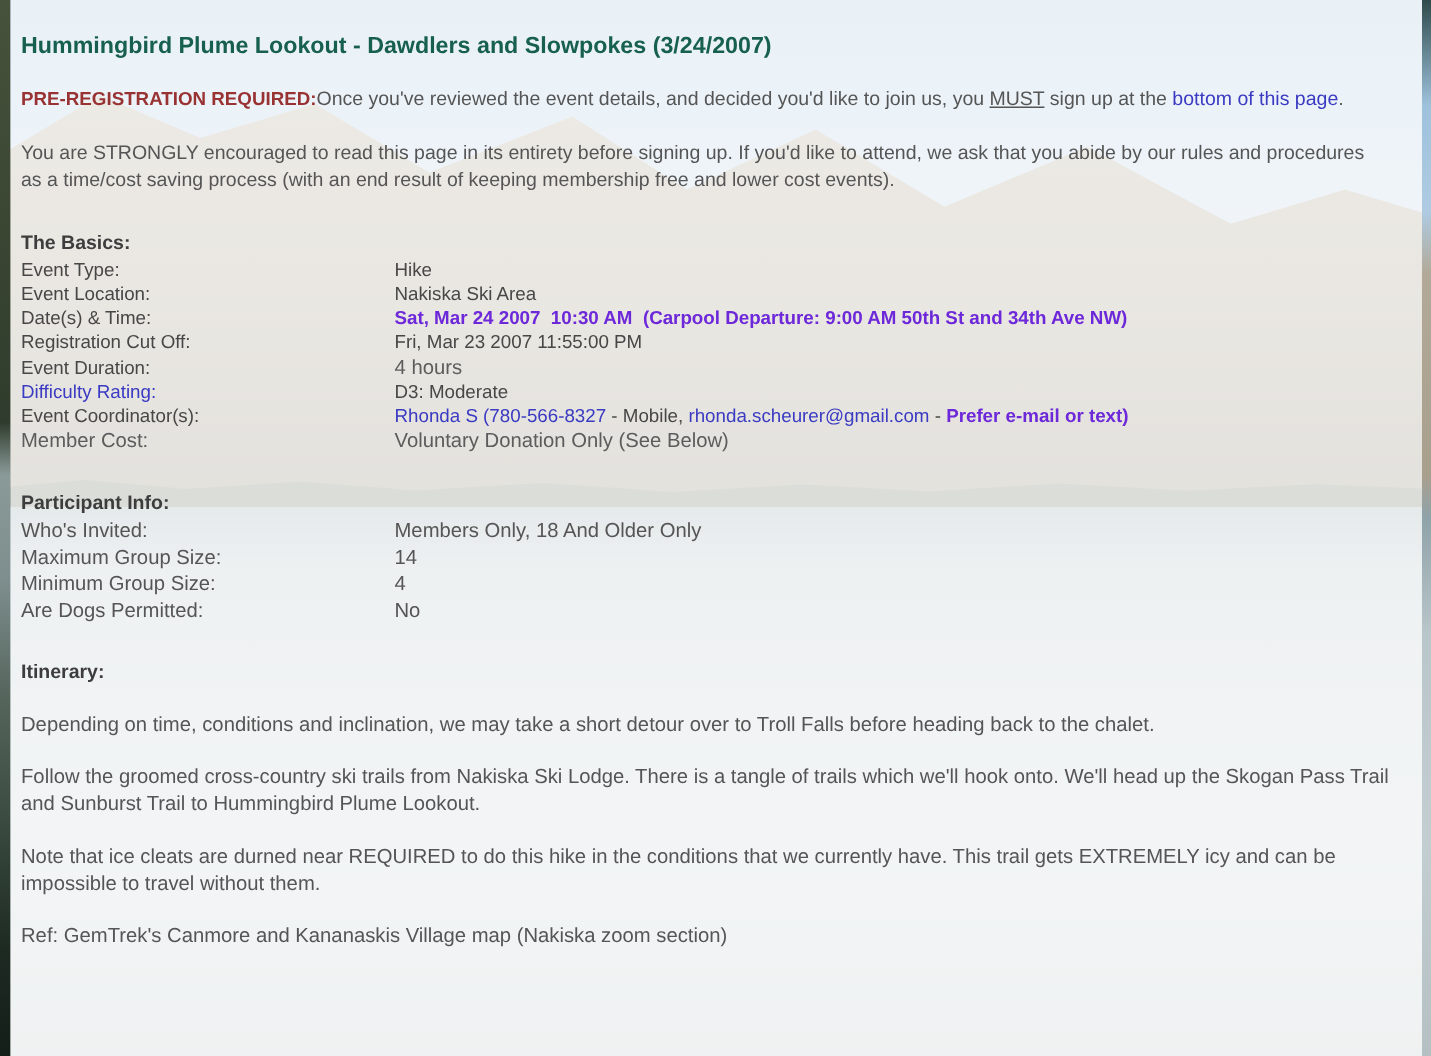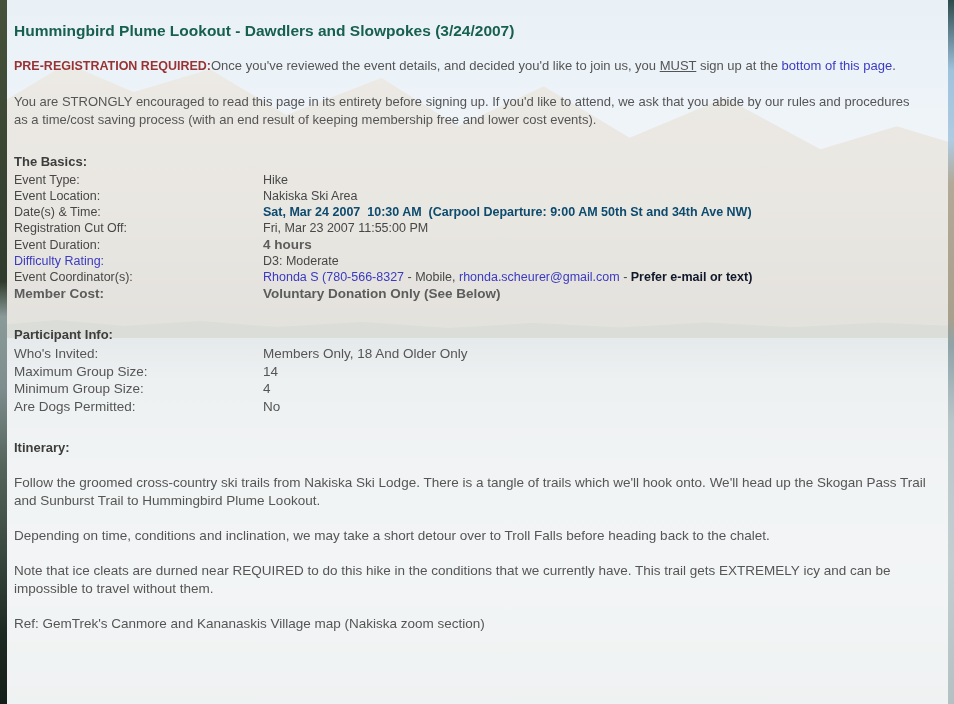--- a/index.html
+++ b/index.html
@@ -48,36 +48,36 @@
     margin:0;padding-top:22px;
     font-size:15.5px;font-weight:bold;color:#175f4e;
   }
   .notice{
     margin:16px 0 0;max-width:902px;
     font-size:13px;line-height:20px;color:#555;
   }
   .seg-alert-label{color:#993333;font-weight:bold;font-size:12.5px;}
   .seg-underline{text-decoration:underline;}
   .seg-plain{color:inherit;}
-  .seg-bold{font-weight:bold;color:#0c4a6e;}
-  .seg-alert{color:#0f172a;font-weight:bold;}
+  .seg-bold{font-weight:bold;color:#6d28d9;}
+  .seg-alert{color:#6d28d9;font-weight:bold;}
   a.seg-link{color:#3a3ac2;text-decoration:none;cursor:pointer;}
   .intro{
     margin:17px 0 0;max-width:902px;
     font-size:13px;line-height:18px;color:#555;
   }
   .section{margin-top:25px;}
   .section-heading{
     margin:0 0 3px;font-size:13px;font-weight:bold;color:#3d3d3d;
   }
   .row{display:flex;align-items:flex-end;}
   .row .label{flex:none;width:249px;}
   .sec-basics .row{font-size:12.5px;line-height:16px;color:#474747;}
   .sec-basics .row.large,
-  .sec-basics .row .value.large{font-size:13.5px;color:#5c5c5c;line-height:17px;font-weight:bold;}
+  .sec-basics .row .value.large{font-size:13.5px;color:#5c5c5c;line-height:17px;}
   .rows-lg .row{font-size:13.5px;line-height:17.5px;color:#555;}
   .itin-line{font-size:13.5px;line-height:17.5px;color:#555;}
   .body-paragraph{
     margin:17px 0 0;max-width:912px;
     font-size:13.5px;line-height:18px;color:#555;
   }
   .paragraphs{margin-top:19px;}
 </style>
 </head>
 <body>
@@ -155,19 +155,19 @@
           <span class="value"><span class="seg-plain">No</span></span>
         </div>
       </div>
   </div>
 
   <div class="section">
     <h2 class="section-heading">Itinerary:</h2>
   </div>
 
   <div class="paragraphs" id="paragraphs">
+      <p class="body-paragraph">Depending on time, conditions and inclination, we may take a short detour over to Troll Falls before heading back to the chalet.</p>
       <p class="body-paragraph">Follow the groomed cross-country ski trails from Nakiska Ski Lodge. There is a tangle of trails which we'll hook onto. We'll head up the Skogan Pass Trail and Sunburst Trail to Hummingbird Plume Lookout.</p>
-      <p class="body-paragraph">Depending on time, conditions and inclination, we may take a short detour over to Troll Falls before heading back to the chalet.</p>
       <p class="body-paragraph">Note that ice cleats are durned near REQUIRED to do this hike in the conditions that we currently have. This trail gets EXTREMELY icy and can be impossible to travel without them.</p>
       <p class="body-paragraph">Ref: GemTrek's Canmore and Kananaskis Village map (Nakiska zoom section)</p>
     </div>
 
 </div>
 
 </body></html>

